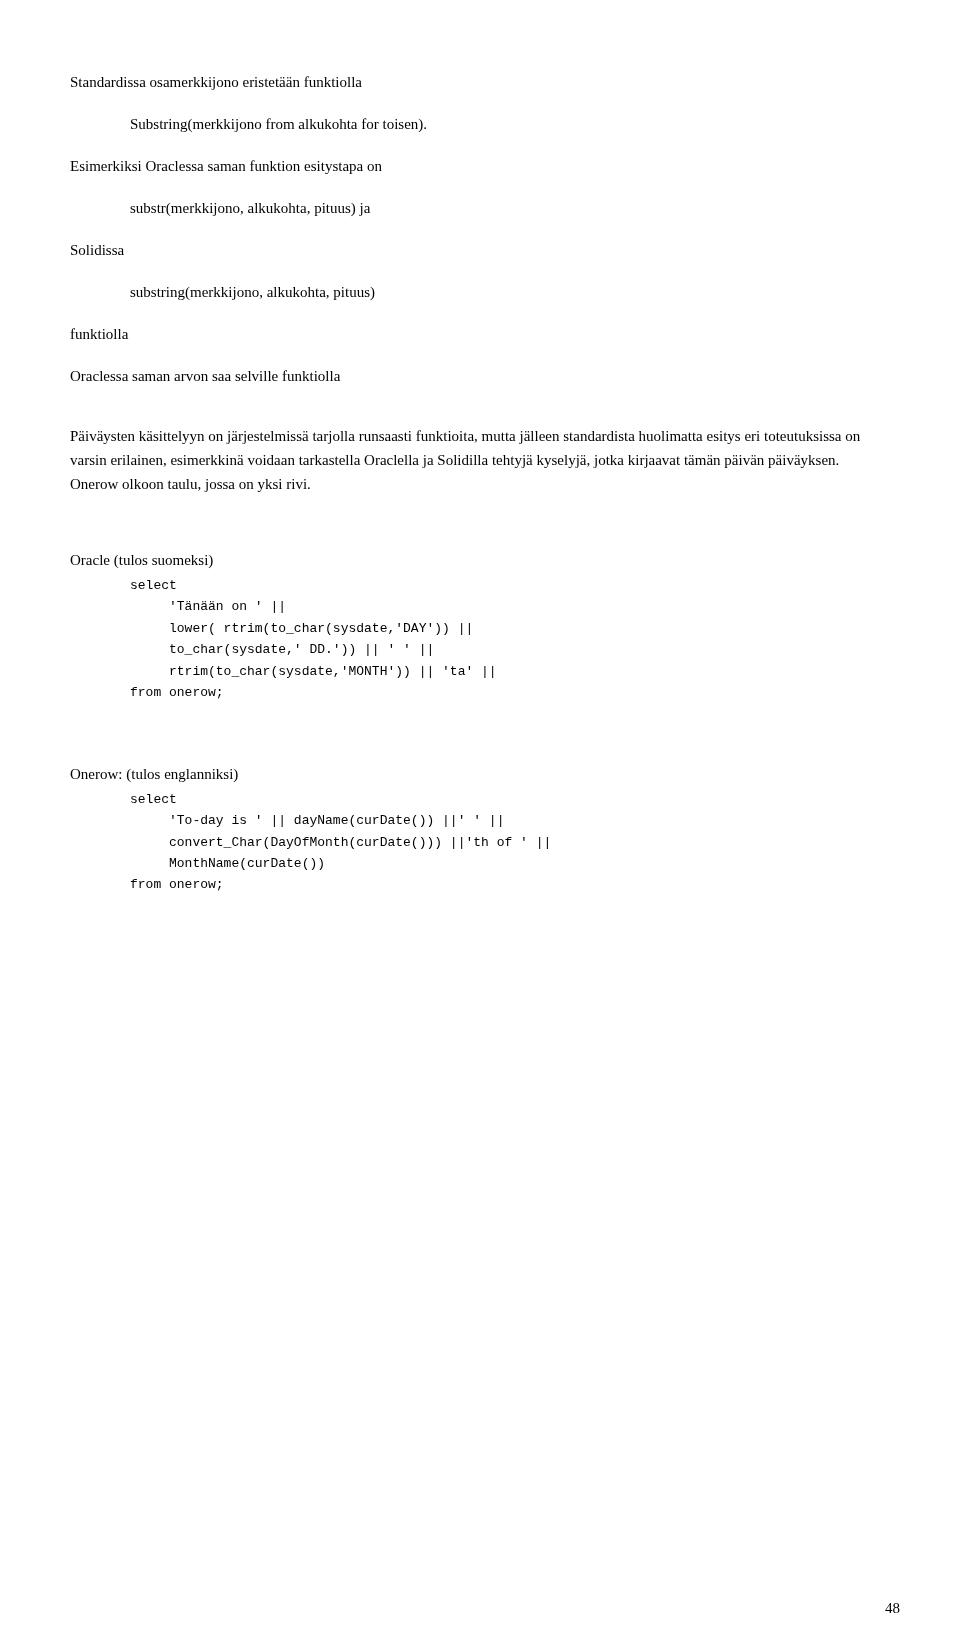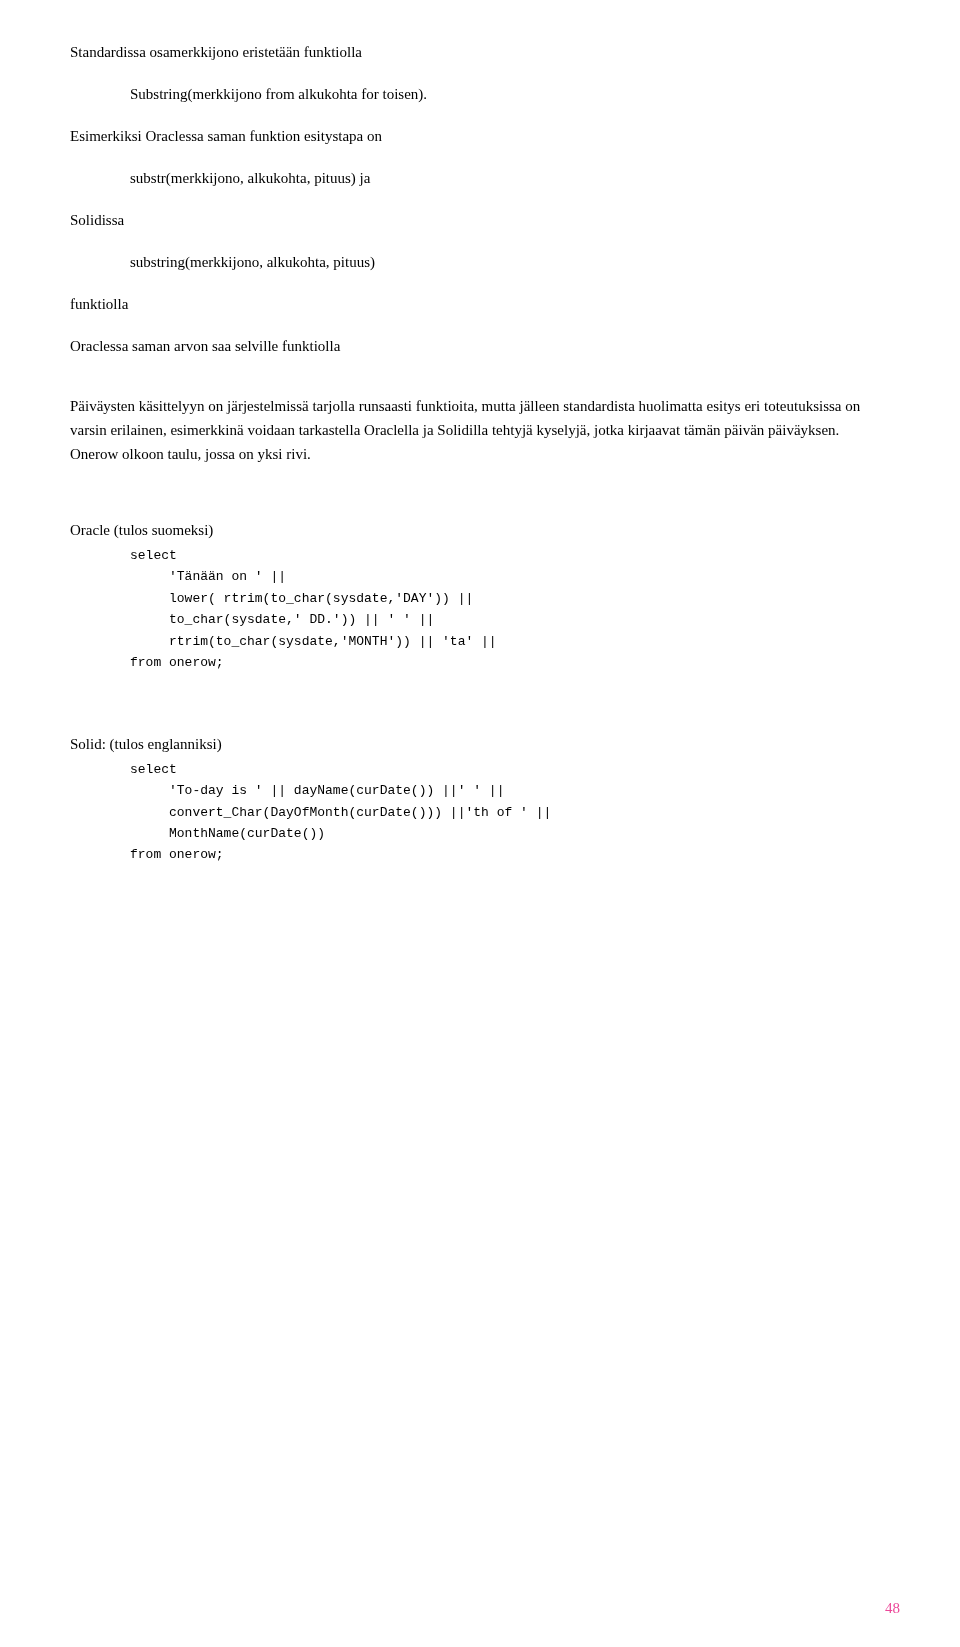--- a/index.html
+++ b/index.html
@@ -14,20 +14,21 @@
       font-size: 15px;
       color: #000000;
       width: 960px;
       min-height: 1647px;
       padding: 40px 70px 40px 70px;
       position: relative;
     }
 
     .page-content {
       width: 100%;
+      margin-top: 30px;
     }
 
     .paragraph {
       margin-bottom: 18px;
       line-height: 1.6;
       text-align: left;
     }
 
     .indented {
       margin-left: 60px;
@@ -51,21 +52,21 @@
       font-family: Georgia, 'Times New Roman', Times, serif;
       font-size: 15px;
     }
 
     .page-number {
       position: absolute;
       bottom: 30px;
       right: 60px;
       font-family: Georgia, 'Times New Roman', Times, serif;
       font-size: 15px;
-      color: #ec4899;
+      color: #000000;
     }
 
     .blank-line {
       height: 18px;
     }
   </style>
 </head>
 <body>
 
 <div class="page-content">
@@ -122,21 +123,21 @@
      'Tänään on ' ||
      lower( rtrim(to_char(sysdate,'DAY')) ||
      to_char(sysdate,' DD.')) || ' ' ||
      rtrim(to_char(sysdate,'MONTH')) || 'ta' ||
 from onerow;</div>
   </div>
 
   <div class="blank-line"></div>
 
   <div class="section-label">
-    <span>Solid: (tulos englanniksi)</span>
+    <span>Onerow: (tulos englanniksi)</span>
   </div>
 
   <div class="code-section">
     <div class="code-block">select
      'To-day is ' || dayName(curDate()) ||' ' ||
      convert_Char(DayOfMonth(curDate())) ||'th of ' ||
      MonthName(curDate())
 from onerow;</div>
   </div>
 

